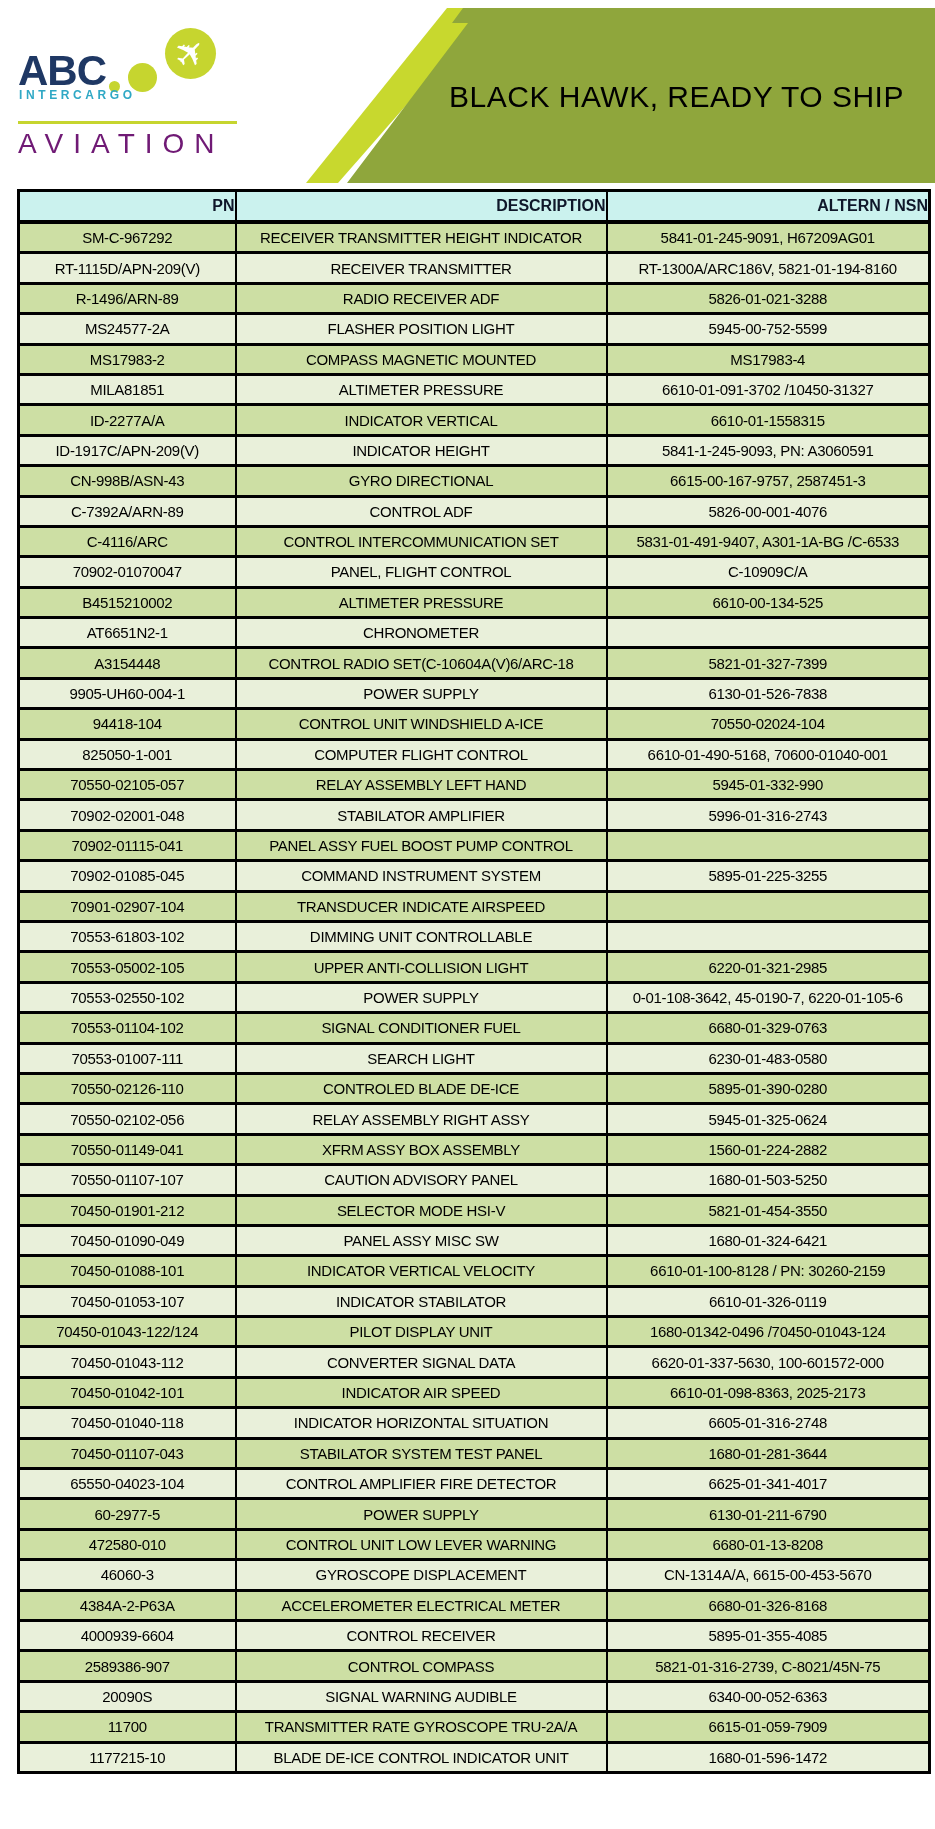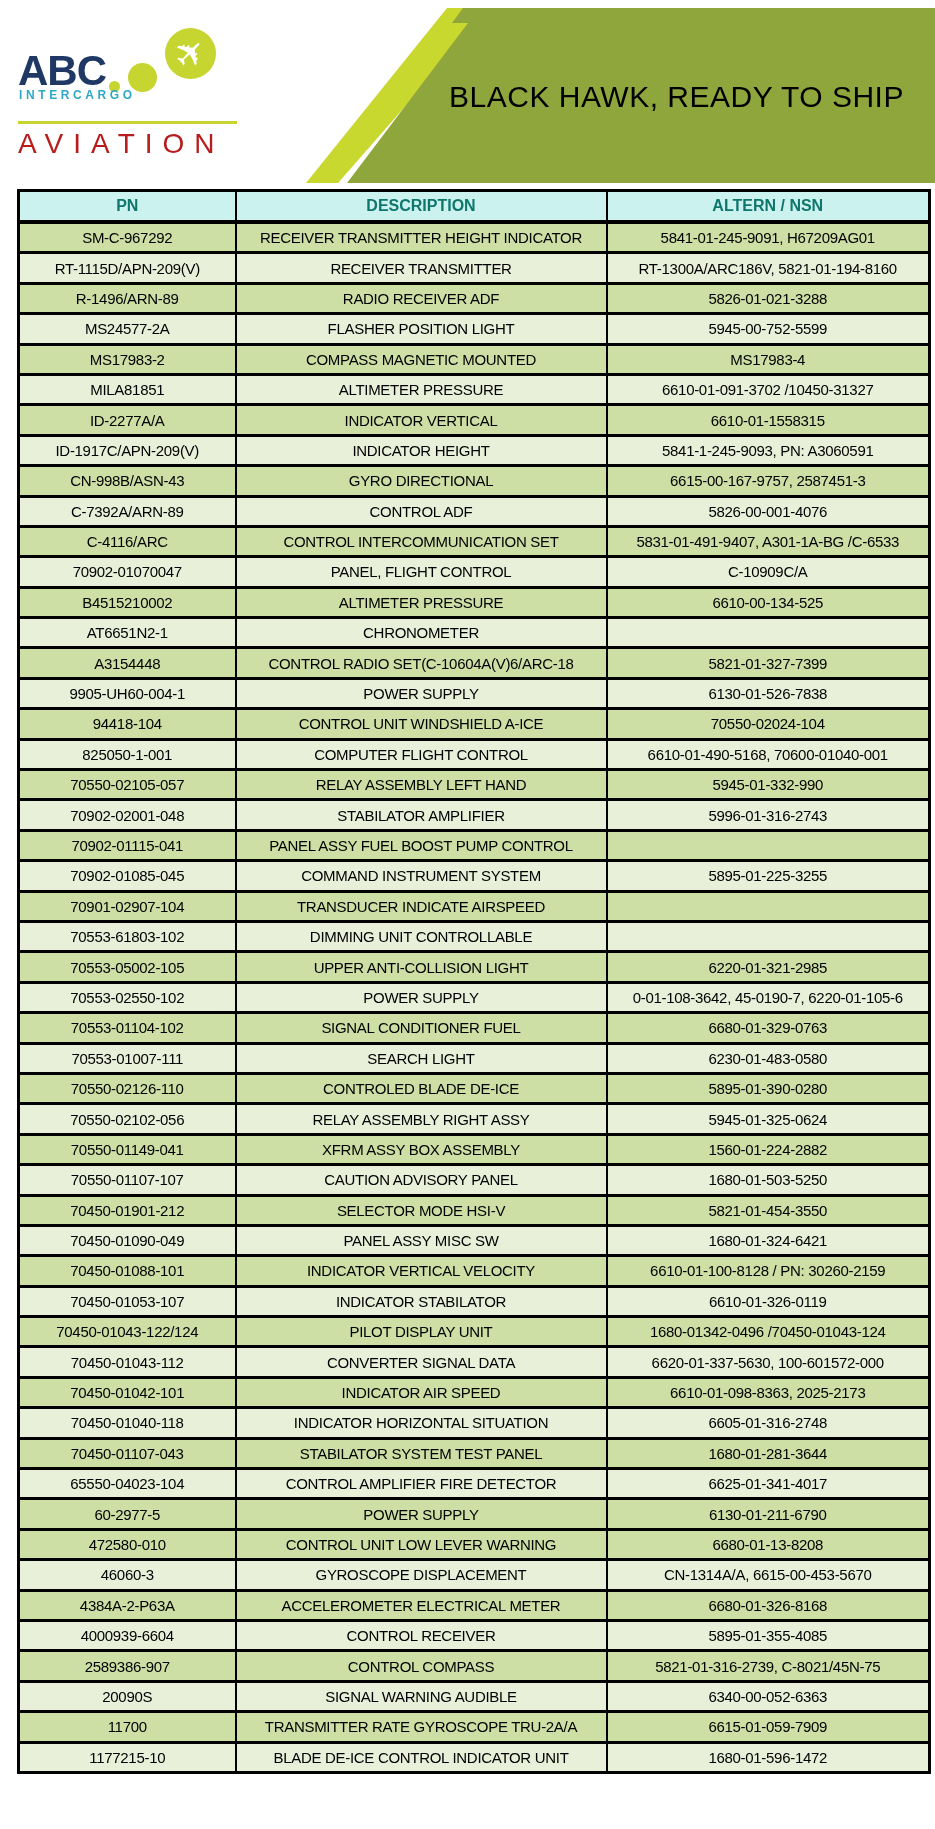--- a/index.html
+++ b/index.html
@@ -15,35 +15,35 @@
   .dot{position:absolute;border-radius:50%;background:#c6d52f;}
   .dot-s{left:91px;top:71px;width:11px;height:11px;}
   .dot-m{left:110px;top:53px;width:29px;height:29px;}
   .plane-circle{position:absolute;left:147px;top:18px;width:51px;height:51px;border-radius:50%;
        background:#c6d52f;}
   .plane{position:absolute;left:0;top:0;width:51px;height:51px;display:flex;align-items:center;
        justify-content:center;color:#ffffff;font-size:37px;transform:rotate(-45deg);line-height:1;}
   .intercargo{position:absolute;left:1px;top:78px;font-size:12px;font-weight:bold;color:#2fa8c5;
        letter-spacing:3.6px;}
   .logo-line{position:absolute;left:0;top:111px;width:219px;height:3px;background:#c6d52f;}
-  .aviation{position:absolute;left:0;top:118px;font-size:28px;color:#b91c1c;letter-spacing:10px;
+  .aviation{position:absolute;left:0;top:118px;font-size:28px;color:#701a75;letter-spacing:10px;
        font-weight:400;}
 
   .stripe{position:absolute;left:0;top:0;width:935px;height:189px;background:#c8d82e;
        clip-path:polygon(447px 8px,472px 8px,480px 21px,338px 183px,306px 183px);}
   .banner{position:absolute;left:0;top:0;width:935px;height:189px;background:#8fa63c;
        clip-path:polygon(463px 8px,935px 8px,935px 183px,347px 183px,468px 23px,452px 23px);}
   .banner-title{position:absolute;left:430px;right:12px;top:80px;text-align:center;color:#000000;
        font-size:30px;font-weight:300;letter-spacing:0.5px;white-space:nowrap;}
 
   
   table.parts{position:absolute;left:17px;top:189px;width:911px;border-collapse:collapse;
        table-layout:fixed;border:3px solid #000000;}
-  .parts th{background:#cbf2ee;font-size:16px;font-weight:bold;color:#0f766e;height:28px;
-       border-bottom:4px solid #000000;padding:0;text-align:center;letter-spacing:0px;}
+  .parts th{background:#cbf2ee;font-size:16px;font-weight:bold;color:#0f172a;height:28px;
+       border-bottom:4px solid #000000;padding:0;text-align:right;letter-spacing:0px;}
   .parts td{font-size:15px;color:#000000;height:27.4px;padding:0 2px;text-align:center;
        border-bottom:3px solid #000000;white-space:nowrap;overflow:hidden;letter-spacing:-0.3px;}
   .parts th + th, .parts td + td{border-left:2px solid #000000;}
   .parts tr.dark td{background:#cddfa4;}
   .parts tr.light td{background:#e9f0da;}
 </style>
 </head>
 <body>
 
 <div class="page">

